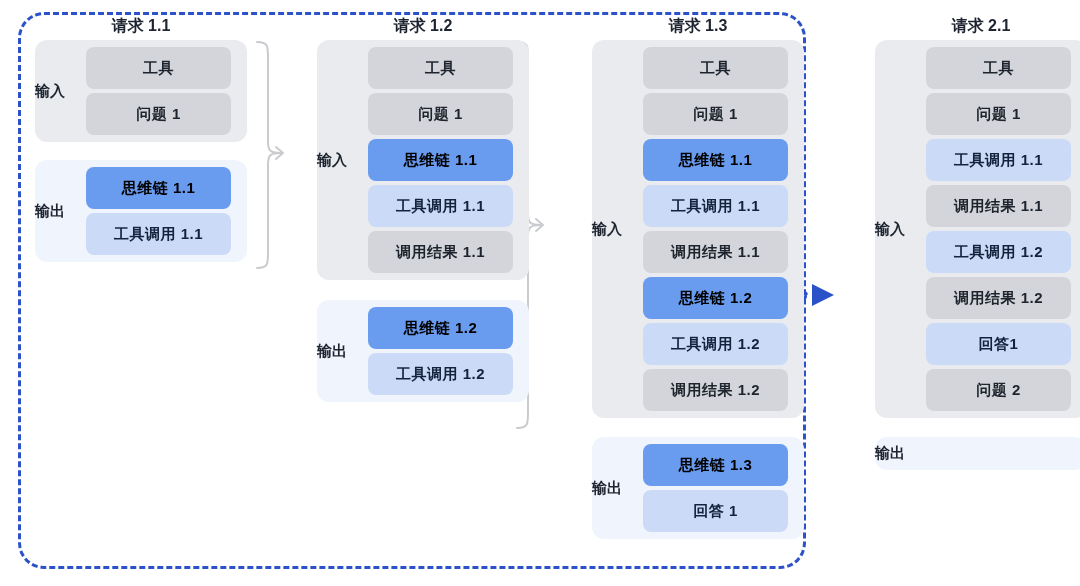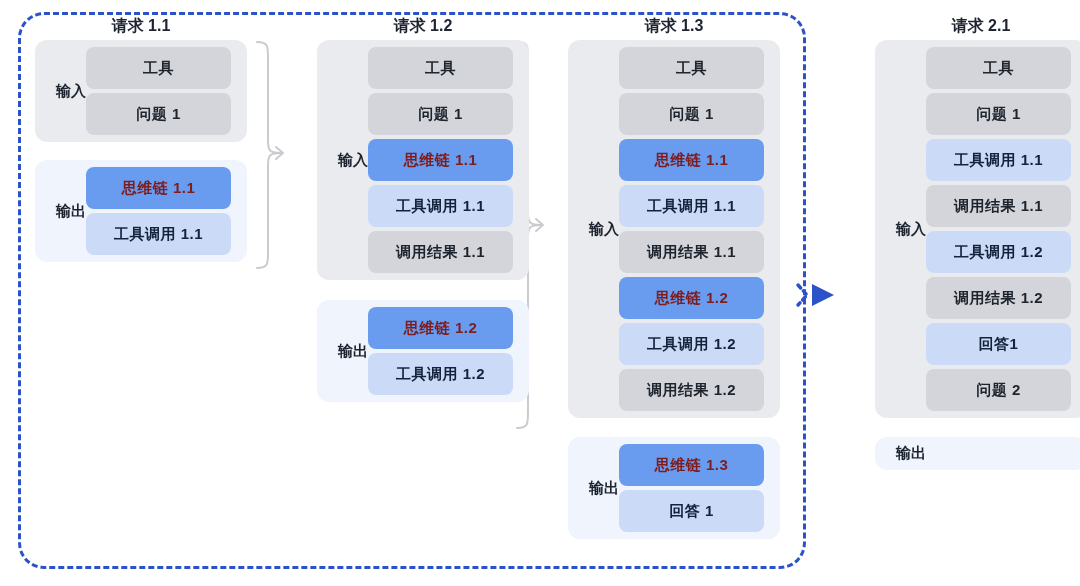--- a/index.html
+++ b/index.html
@@ -7,47 +7,47 @@
     position:relative; width:1080px; height:586px; background:#ffffff;
     font-family:"Liberation Sans","DejaVu Sans",sans-serif; overflow:hidden;border-radius:8px;
   }
   .dashed-frame {
     position:absolute; left:18px; top:12px; width:788px; height:557px;
     border:3px dashed var(--frame,#2B52C8); border-radius:26px; box-sizing:border-box;
   }
   .request-col { position:absolute; top:14px; width:212px; }
   .col-1 { left:35px; }
   .col-2 { left:300px;padding-left:17px; }
-  .col-3 { left:568px; }
+  .col-3 { left:592px; }
   .col-4 { left:853px;margin-left:22px; }
   .col-title {
     height:26px; line-height:24px; text-align:center;
     font-size:16px; font-weight:bold; color:#1d2430;
   }
   .group {
     display:flex; align-items:center; border-radius:12px;
     padding:7px 16px 7px 0; box-sizing:border-box;
   }
   .input-group  { background:var(--inputbg,#E9EBEE); }
   .output-group { background:var(--outputbg,#EFF4FD); }
   .col-1 .output-group { margin-top:18px; }
   .col-2 .output-group { margin-top:20px; }
   .col-3 .output-group { margin-top:19px; }
   .col-4 .output-group { margin-top:19px; }
   .group-label {
-    width:51px; flex:none; text-align:right;
+    width:51px; flex:none; text-align:left;
     font-size:15px; font-weight:bold; color:#1d2430;
   }
   .box-stack { flex:1; display:flex; flex-direction:column; gap:4px; min-width:0; }
   .ctx-box {
     height:42px; border-radius:8px; display:flex; align-items:center; justify-content:center;
     font-size:15px; font-weight:bold; letter-spacing:0.5px;
   }
   .ctx-box.gray      { background:var(--graybox,#D3D5DA);  color:#1e242d; }
-  .ctx-box.blue      { background:var(--bluebox,#699BEF);  color:#7f1d1d; }
+  .ctx-box.blue      { background:var(--bluebox,#699BEF);  color:#000000; }
   .ctx-box.lightblue { background:var(--lightbluebox,#CBDBF7); color:#15223c; }
   .brace { position:absolute; }
   .brace-1 { left:254px; top:40px; }
   .brace-2 { left:514px; top:40px; }
   .brace path { stroke:var(--connector,#C9CBCF); stroke-width:2; fill:none; stroke-linecap:round; stroke-linejoin:round; }
   .turn-arrow { position:absolute; left:794px; top:280px; }
 </style>
 </head>
 <body>
 

